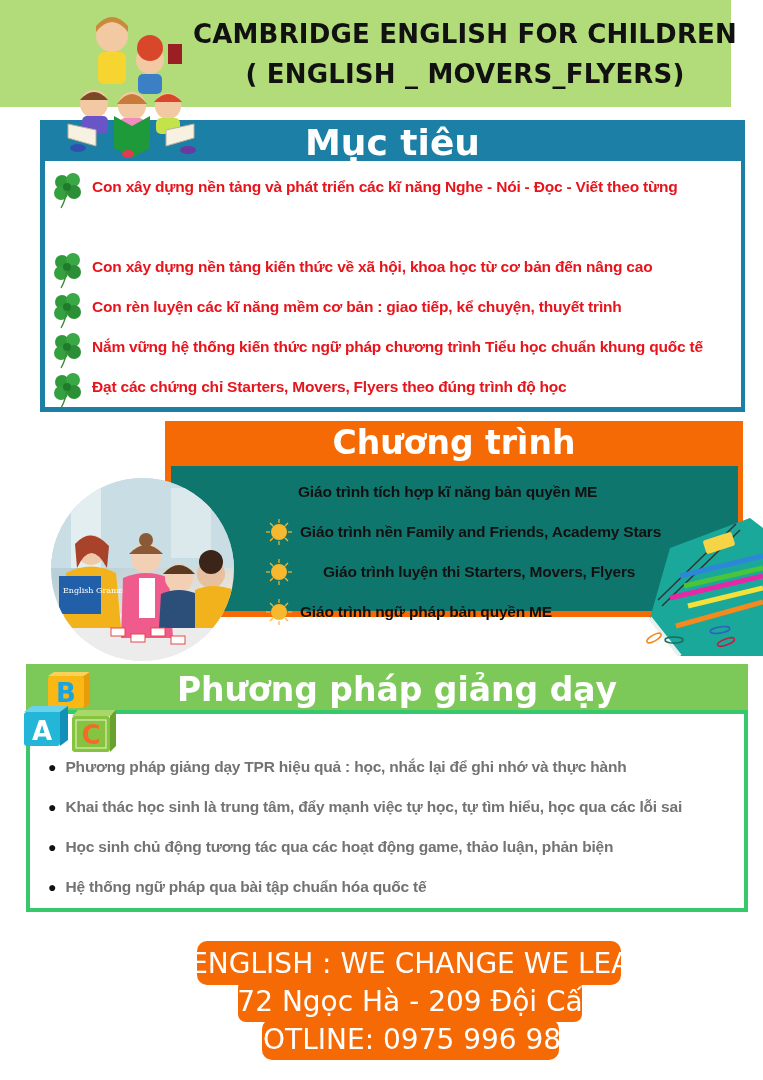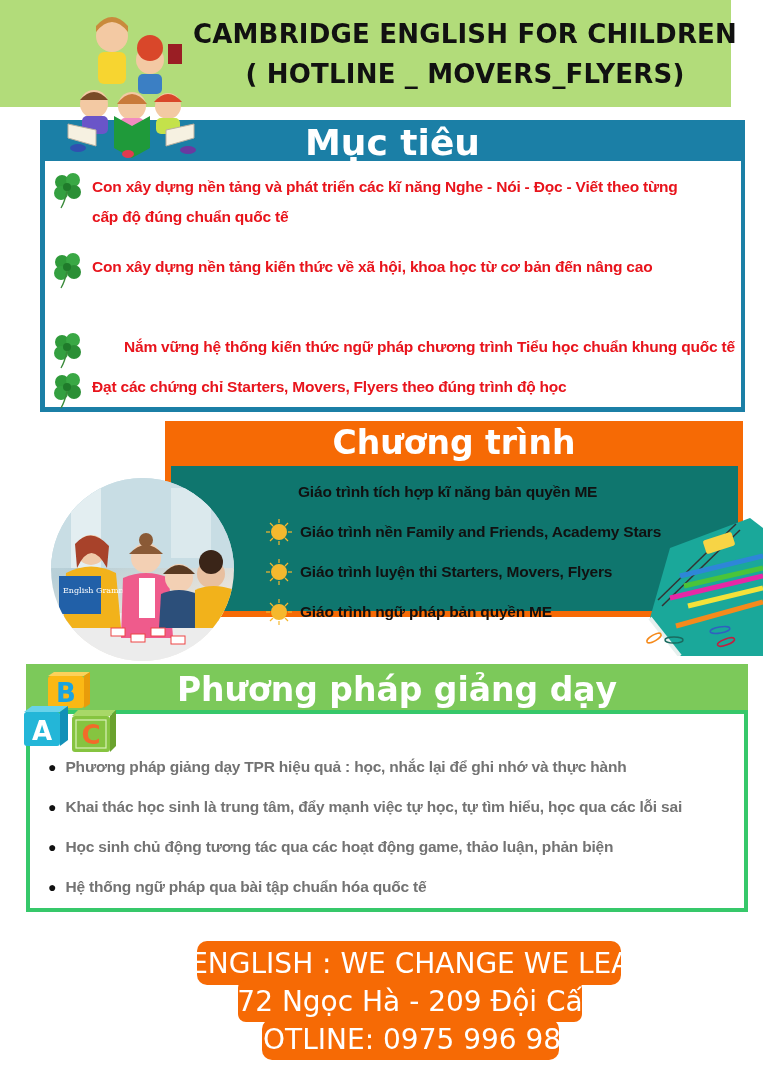--- a/index.html
+++ b/index.html
@@ -113,21 +113,21 @@
     .fl1 { left: 197px; top: 941px; width: 424px; height: 44px; }
     .fl2 { left: 238px; top: 980px; width: 344px; height: 42px; border-radius: 8px; }
     .fl3 { left: 262px; top: 1019px; width: 297px; height: 41px; }
   </style>
 </head>
 <body>
 
 <div class="header">
   <div class="header-title">
     <div>CAMBRIDGE ENGLISH FOR CHILDREN</div>
-    <div>( HOTLINE _ MOVERS_FLYERS)</div>
+    <div>( ENGLISH _ MOVERS_FLYERS)</div>
   </div>
 </div>
 
 <svg class="kids" viewBox="0 0 140 150">
 
   <circle cx="50" cy="28" r="16" fill="#f3c9a3"></circle>
   <path d="M34 24 Q50 4 66 24 L66 18 Q50 0 34 18 Z" fill="#c98a3c"></path>
   <rect x="36" y="44" width="28" height="32" rx="6" fill="#f7d530"></rect>
 
   <circle cx="88" cy="52" r="14" fill="#f3c9a3"></circle>
@@ -161,35 +161,45 @@
       <svg class="clover" viewBox="0 0 34 38">
         <circle cx="11" cy="11" r="7" fill="#2f9a3a"></circle>
           <circle cx="22" cy="9" r="7" fill="#3aa845"></circle>
         <circle cx="10" cy="22" r="7" fill="#34a040"></circle>
           <circle cx="23" cy="21" r="7" fill="#2b8f36"></circle>
         <circle cx="16" cy="16" r="4" fill="#1f7a2a"></circle>
         <path d="M16 20 Q14 30 10 37" stroke="#3a8a3a" stroke-width="1.3" fill="none"></path>
       </svg>
       <div>
         <div class="goal-text">Con xây dựng nền tảng và phát triển các kĩ năng Nghe - Nói - Đọc - Viết theo từng</div>
-        <div class="goal-text">cấp độ đúng chuẩn quốc tế</div>
       </div>
     </div>
     <div class="goal-item" style="top:96px;">
       <svg class="clover" viewBox="0 0 34 38">
         <circle cx="11" cy="11" r="7" fill="#2f9a3a"></circle>
           <circle cx="22" cy="9" r="7" fill="#3aa845"></circle>
         <circle cx="10" cy="22" r="7" fill="#34a040"></circle>
           <circle cx="23" cy="21" r="7" fill="#2b8f36"></circle>
         <circle cx="16" cy="16" r="4" fill="#1f7a2a"></circle>
         <path d="M16 20 Q14 30 10 37" stroke="#3a8a3a" stroke-width="1.3" fill="none"></path>
       </svg>
       <div class="goal-text">Con xây dựng nền tảng kiến thức về xã hội, khoa học từ cơ bản đến nâng cao</div>
     </div>
-    <div class="goal-item" style="top:176px;gap:32px;">
+    <div class="goal-item" style="top:136px;">
+      <svg class="clover" viewBox="0 0 34 38">
+        <circle cx="11" cy="11" r="7" fill="#2f9a3a"></circle>
+          <circle cx="22" cy="9" r="7" fill="#3aa845"></circle>
+        <circle cx="10" cy="22" r="7" fill="#34a040"></circle>
+          <circle cx="23" cy="21" r="7" fill="#2b8f36"></circle>
+        <circle cx="16" cy="16" r="4" fill="#1f7a2a"></circle>
+        <path d="M16 20 Q14 30 10 37" stroke="#3a8a3a" stroke-width="1.3" fill="none"></path>
+      </svg>
+      <div class="goal-text">Con rèn luyện các kĩ năng mềm cơ bản : giao tiếp, kể chuyện, thuyết trình</div>
+    </div>
+    <div class="goal-item" style="top:176px;">
       <svg class="clover" viewBox="0 0 34 38">
         <circle cx="11" cy="11" r="7" fill="#2f9a3a"></circle>
           <circle cx="22" cy="9" r="7" fill="#3aa845"></circle>
         <circle cx="10" cy="22" r="7" fill="#34a040"></circle>
           <circle cx="23" cy="21" r="7" fill="#2b8f36"></circle>
         <circle cx="16" cy="16" r="4" fill="#1f7a2a"></circle>
         <path d="M16 20 Q14 30 10 37" stroke="#3a8a3a" stroke-width="1.3" fill="none"></path>
       </svg>
       <div class="goal-text">Nắm vững hệ thống kiến thức ngữ pháp chương trình Tiểu học chuẩn khung quốc tế</div>
     </div>
@@ -222,21 +232,21 @@
             <line x1="22" y1="13" x2="26" y2="13"></line>
             <line x1="4" y1="4" x2="7" y2="7"></line>
             <line x1="19" y1="19" x2="22" y2="22"></line>
             <line x1="4" y1="22" x2="7" y2="19"></line>
             <line x1="19" y1="7" x2="22" y2="4"></line>
           </g>
         <circle cx="13" cy="13" r="8" fill="#f5b82e"></circle>
       </svg>
       <div class="program-text">Giáo trình nền Family and Friends, Academy Stars</div>
     </div>
-    <div class="program-item" style="top:92px;">
+    <div class="program-item" style="top:92px;gap:23px;">
       <svg class="sun" viewBox="0 0 26 26">
         <g stroke="#f5b82e" stroke-width="1.2">
             <line x1="13" y1="0" x2="13" y2="4"></line>
             <line x1="13" y1="22" x2="13" y2="26"></line>
             <line x1="0" y1="13" x2="4" y2="13"></line>
             <line x1="22" y1="13" x2="26" y2="13"></line>
             <line x1="4" y1="4" x2="7" y2="7"></line>
             <line x1="19" y1="19" x2="22" y2="22"></line>
             <line x1="4" y1="22" x2="7" y2="19"></line>
             <line x1="19" y1="7" x2="22" y2="4"></line>

